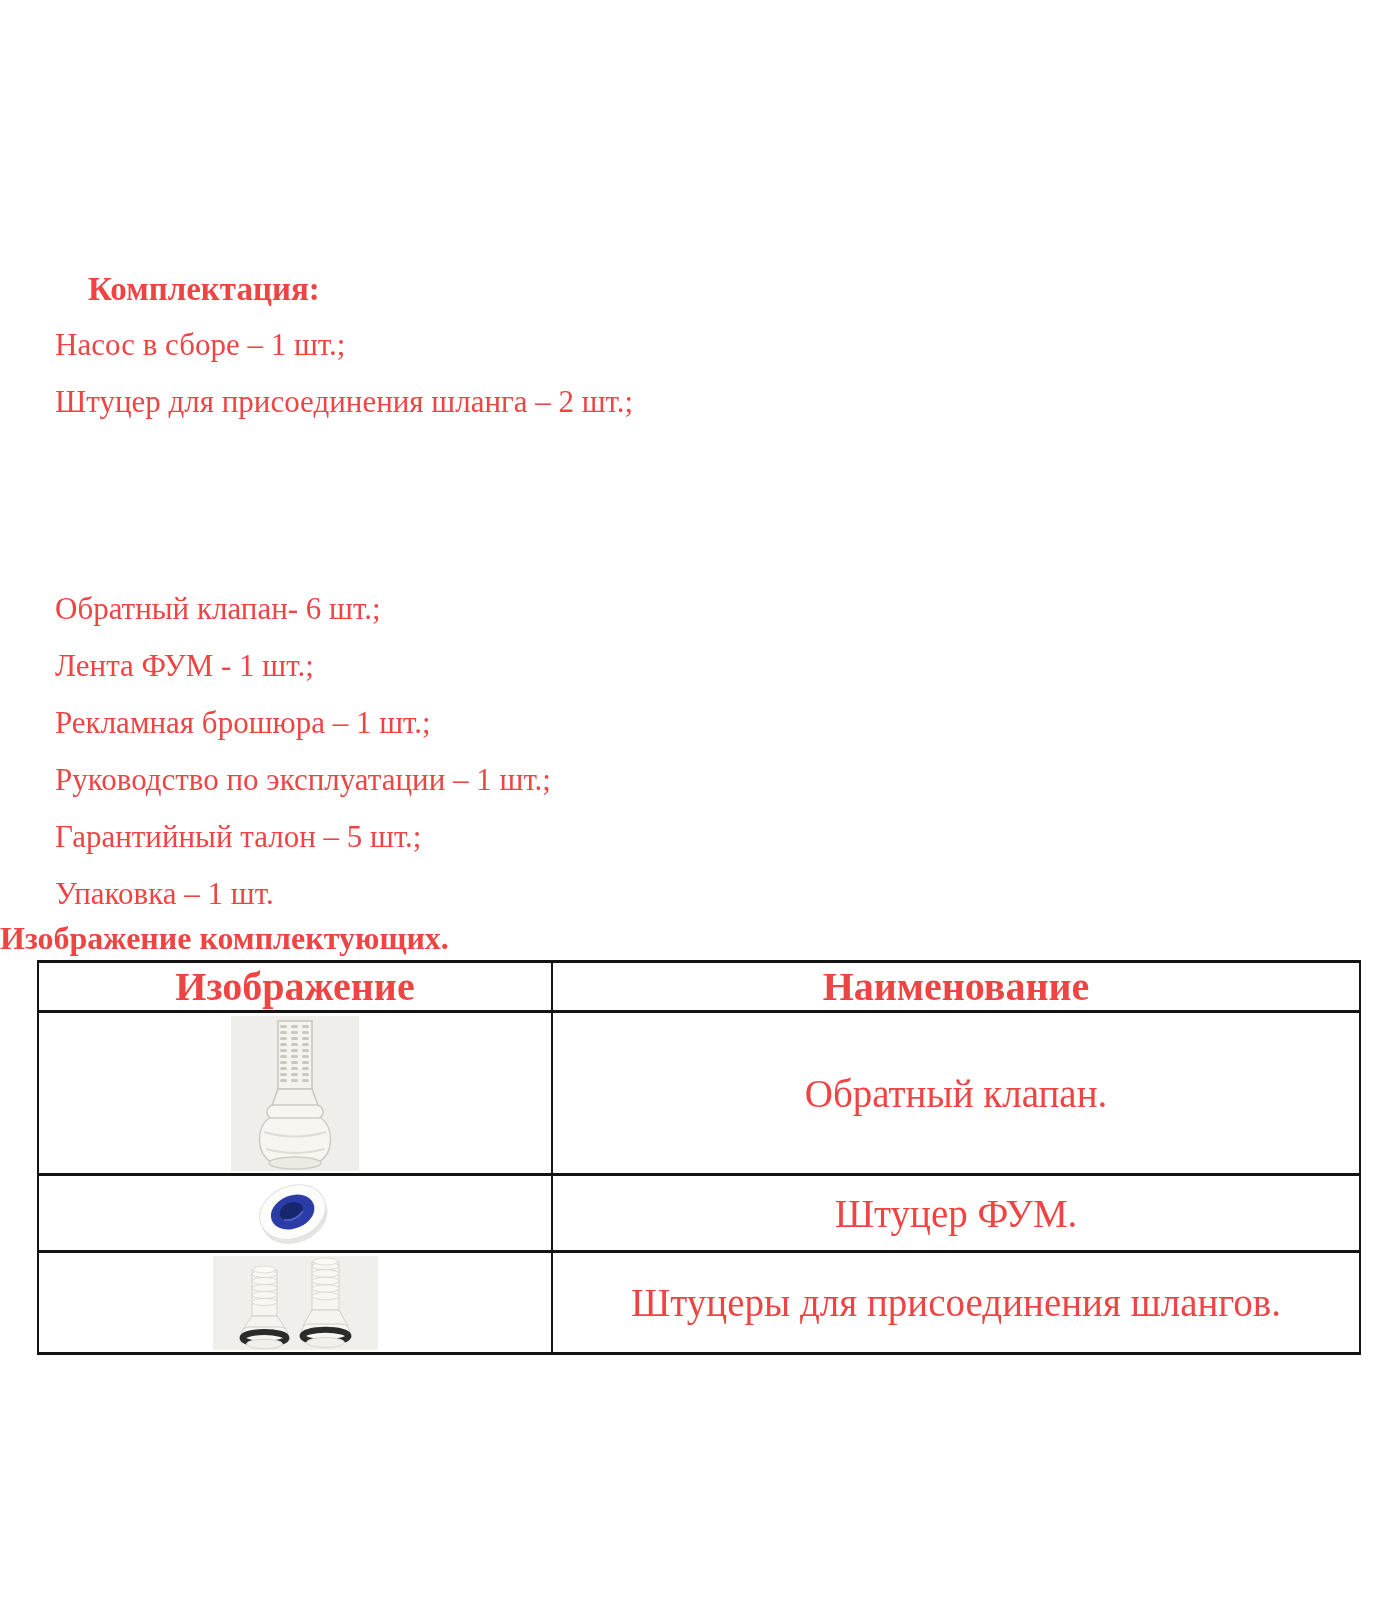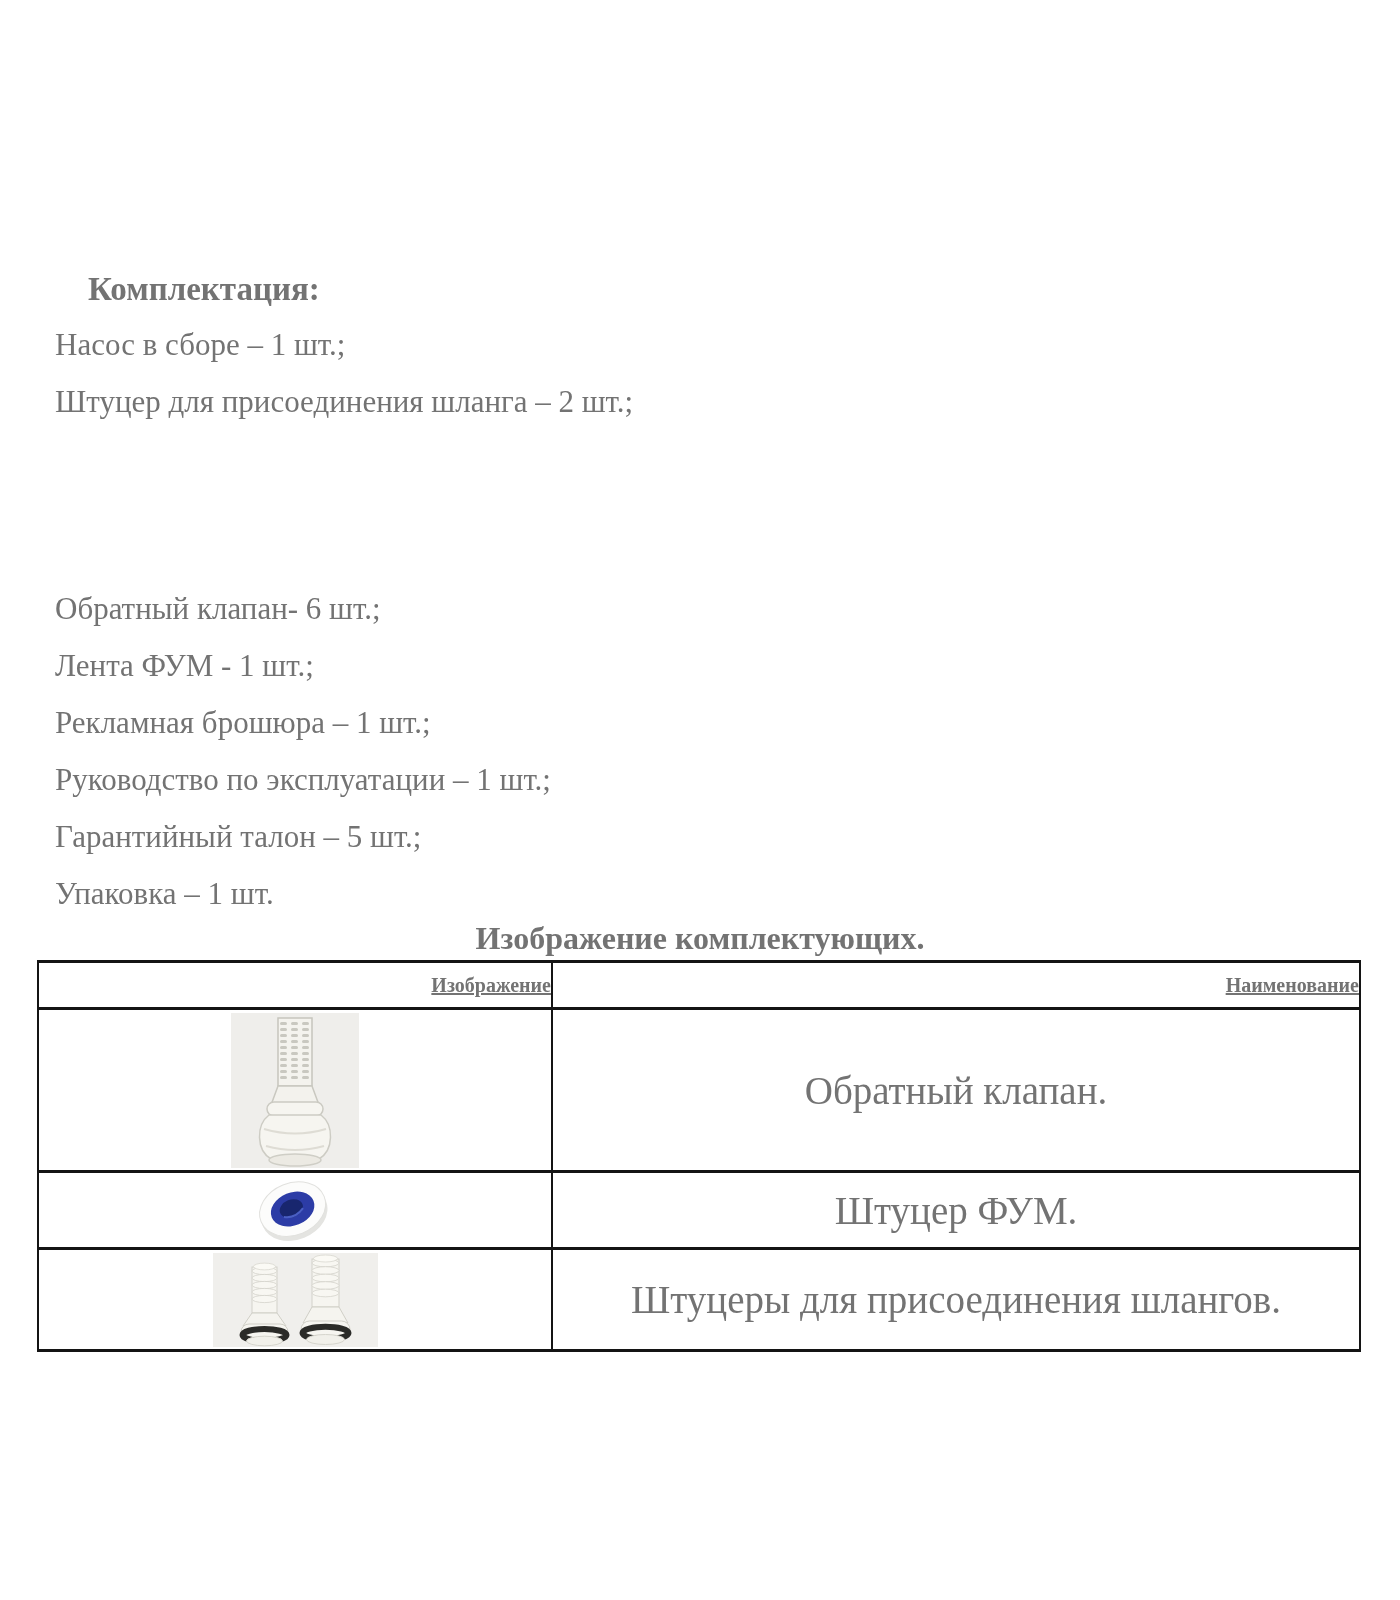--- a/index.html
+++ b/index.html
@@ -8,21 +8,21 @@
     background: #ffffff;
   }
   .doc {
     position: relative;
     width: 1400px;
     height: 1600px;
     background: #ffffff;
     box-sizing: border-box;
     padding-top: 268px;
     font-family: "Liberation Serif", "DejaVu Serif", serif;
-    color: #737373;
+    color: #ef4444;
     overflow: hidden;
   }
   .heading {
     margin: 0 0 0 88px;
     font-size: 33px;
     font-weight: bold;
     line-height: 42px;
   }
   .line {
     margin: 12px 0 0 55px;
@@ -34,21 +34,20 @@
     height: 150px;
   }
   .note {
     margin: 0 0 0 50px;
     font-size: 32px;
     font-weight: bold;
     line-height: 46px;
   }
   .table-caption {
     margin: 0;
-    text-align: center;
     font-size: 32px;
     font-weight: bold;
     line-height: 44px;
   }
   table.kit {
     border-collapse: collapse;
     table-layout: fixed;
     margin-left: 37px;
     width: 1322px;
     background: #ffffff;
@@ -57,25 +56,24 @@
     border: 2px solid #141414;
     border-top-width: 3px;
     border-bottom-width: 3px;
     padding: 0;
     overflow: hidden;
   }
   table.kit col.c1 { width: 514px; }
   table.kit col.c2 { width: 808px; }
   table.kit th {
     height: 44px;
-    font-size: 20px;
-    font-weight: bold;
-    text-align: right;
+    font-size: 40px;
+    font-weight: bold;
+    text-align: center;
     vertical-align: middle;
-    text-decoration: underline;
   }
   td.img-cell {
     text-align: center;
     vertical-align: middle;
   }
   td.name-cell {
     text-align: center;
     vertical-align: middle;
     font-size: 39px;
   }

